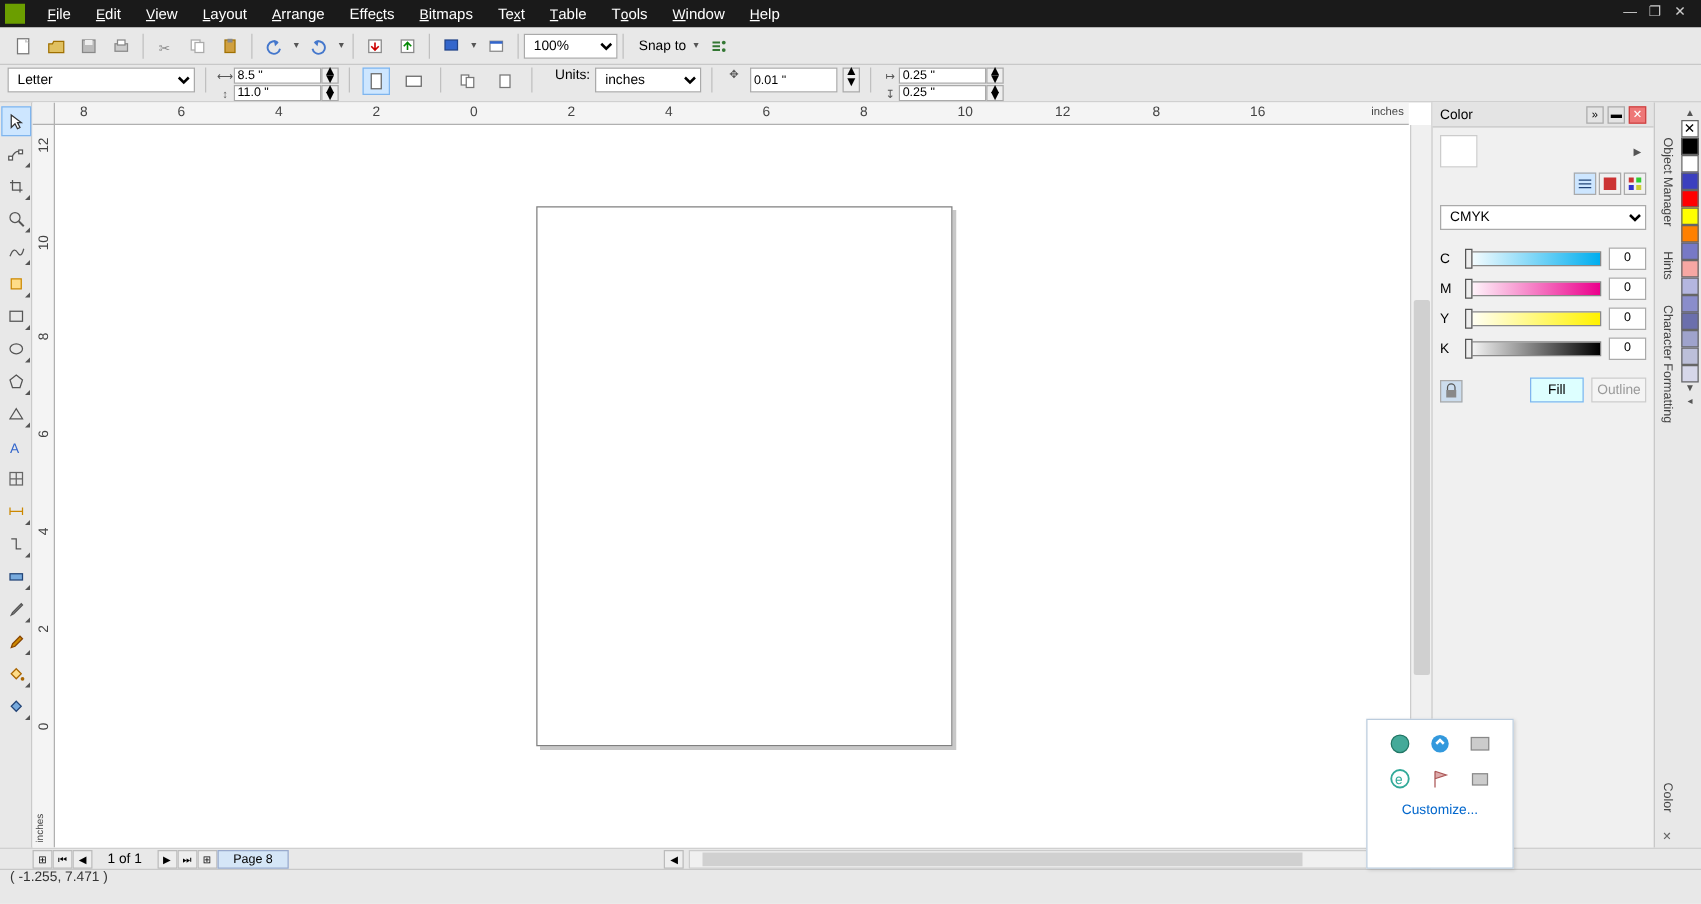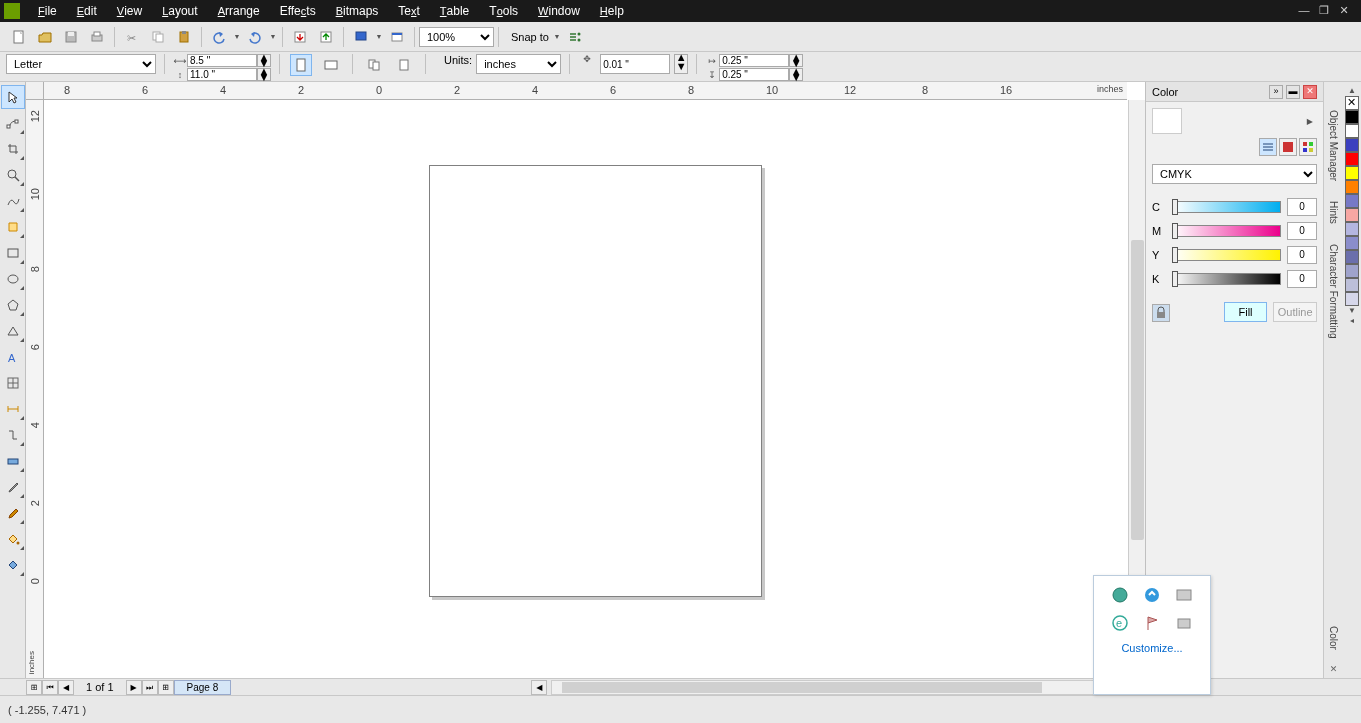--- a/index.html
+++ b/index.html
@@ -93,21 +93,21 @@
 
 
 .pagetabs { height: 17px; background: #e8e8e8; border-top: 1px solid #c8c8c8; display: flex; align-items: center; font-size: 10px; }
 .pagetabs .nav-btn { width: 16px; height: 15px; text-align: center; line-height: 13px; border: 1px solid #bbb; background: #eee; cursor: default; font-size: 8px; }
 .pagetabs .counter { padding: 0 12px; }
 .pagetabs .page-tab { height: 15px; padding: 1px 12px; background: #d5e6f7; border: 1px solid #9ac; font-size: 10px; line-height: 12px; }
 .pagetabs .hscroll { flex: 1; height: 15px; background: #f0f0f0; border: 1px solid #ccc; margin: 0 4px; position: relative; }
 .pagetabs .hscroll .hthumb { position: absolute; left: 10px; top: 1px; height: 11px; width: 480px; background: #d0d0d0; }
 
 
-.statusbar { height: 28px; background: #e8e8e8; border-top: 1px solid #c8c8c8; display: flex; align-items: center; padding: 0 8px; font-size: 11px; color: #333; }
+.statusbar { height: 28px; background: #e8e8e8; border-top: 1px solid #c8c8c8; display: flex; padding: 0 8px; font-size: 11px; color: #333; }
 .statusbar .coords { width: 110px; }
 .statusbar .hint { flex: 1; }
 
 
 .tray { position: absolute; right: 150px; bottom: 28px; width: 118px; height: 120px; background: #fff; border: 1px solid #bcd; box-shadow: 1px 1px 3px rgba(0,0,0,0.15); padding: 10px; }
 .tray-row { display: flex; justify-content: space-around; margin-bottom: 10px; }
 .tray-ico { width: 18px; height: 18px; cursor: default; }
 .tray-link { text-align: center; color: #06c; font-size: 11px; cursor: default; margin-top: 6px; }
 
 

